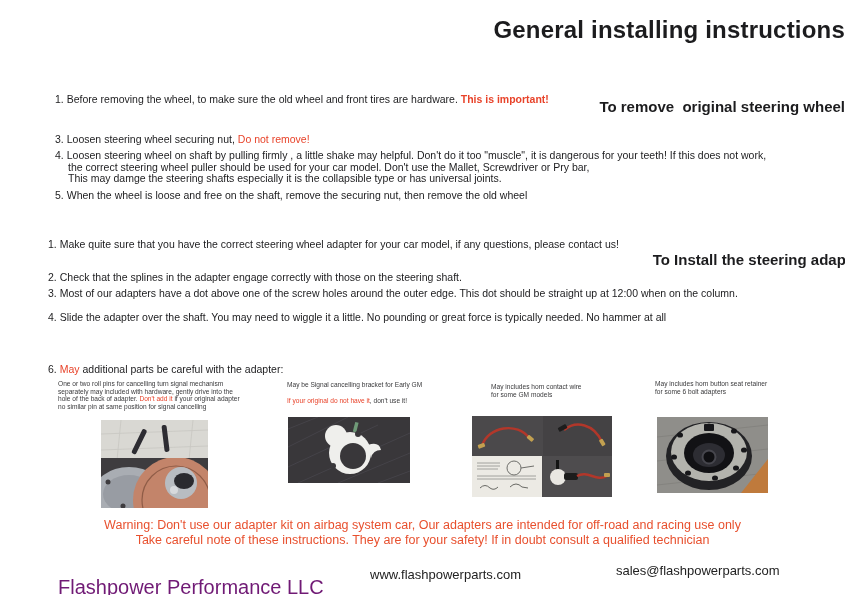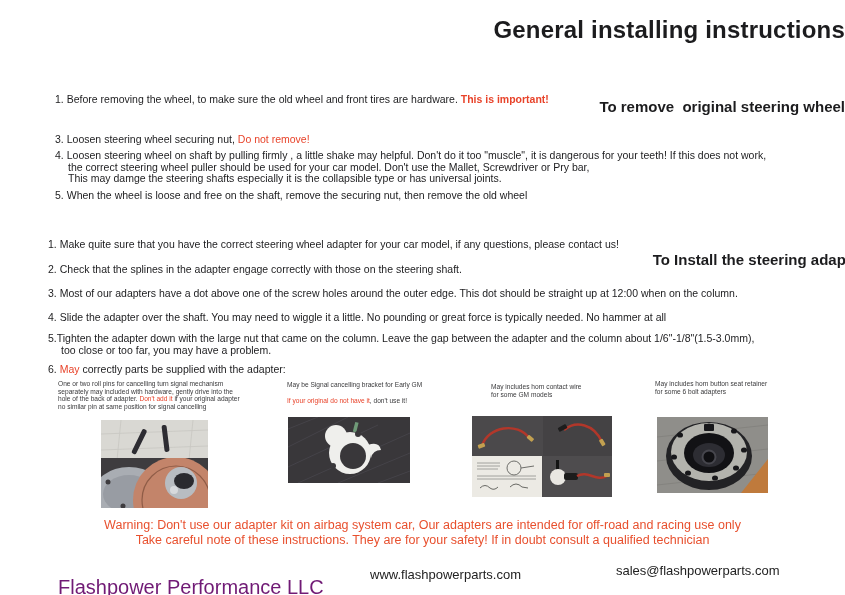--- a/index.html
+++ b/index.html
@@ -53,39 +53,35 @@
   <div class="item rm" style="top:190px">
     <span class="num">5.</span><span>When the wheel is loose and free on the shaft, remove the securing nut, then remove the old wheel</span>
   </div>
 
   <div id="install-heading" class="center section-heading">To Install the steering adapter</div>
 
   <div class="item ins" style="top:239px">
     <span class="num">1.</span><span>Make quite sure that you have the correct steering wheel adapter for your car model, if any questions, please contact us!</span>
   </div>
 
-  <div class="item ins" style="top:264px">
+  <div class="item ins" style="top:272px">
     <span class="num">2.</span><span>Check that the splines in the adapter engage correctly with those on the steering shaft.</span>
   </div>
 
   <div class="item ins" style="top:288px">
     <span class="num">3.</span><span>Most of our adapters have a dot above one of the screw holes around the outer edge. This dot should be straight up at 12:00 when on the column.</span>
   </div>
 
   <div class="item ins" style="top:312px">
     <span class="num">4.</span><span>Slide the adapter over the shaft. You may need to wiggle it a little. No pounding or great force is typically needed. No hammer at all</span>
   </div>
 
-  <div class="item ins" style="top:333px">
-    <div><span class="num nogap">5.</span><span>Tighten the adapter down with the large nut that came on the column. Leave the gap between the adapter and the column about 1/6"-1/8"(1.5-3.0mm),</span></div>
-    <div class="cont">too close or too far, you may have a problem.</div>
-  </div>
 
   <div class="item ins" style="top:364px">
-    <span class="num">6.</span><span class="red">May</span><span> correctly parts be supplied with the adapter:</span>
+    <span class="num">6.</span><span class="red">May</span><span> additional parts be careful with the adapter:</span>
   </div>
 
   <div class="caption" style="left:58px;top:380px;width:182px">
     <span>One or two roll pins for cancelling turn signal mechanism separately may included with hardware, gently drive into the hole of the back of adapter. </span><span class="red">Don't add it</span><span> if your original adapter no similar pin at same position for signal cancelling</span>
   </div>
 
   <div class="caption" style="left:287px;top:381px;width:180px">
     <div>May be Signal cancelling bracket for Early GM</div>
     <div style="margin-top:8px"><span class="red">If your original do not have it</span><span>, don't use it!</span></div>
   </div>

